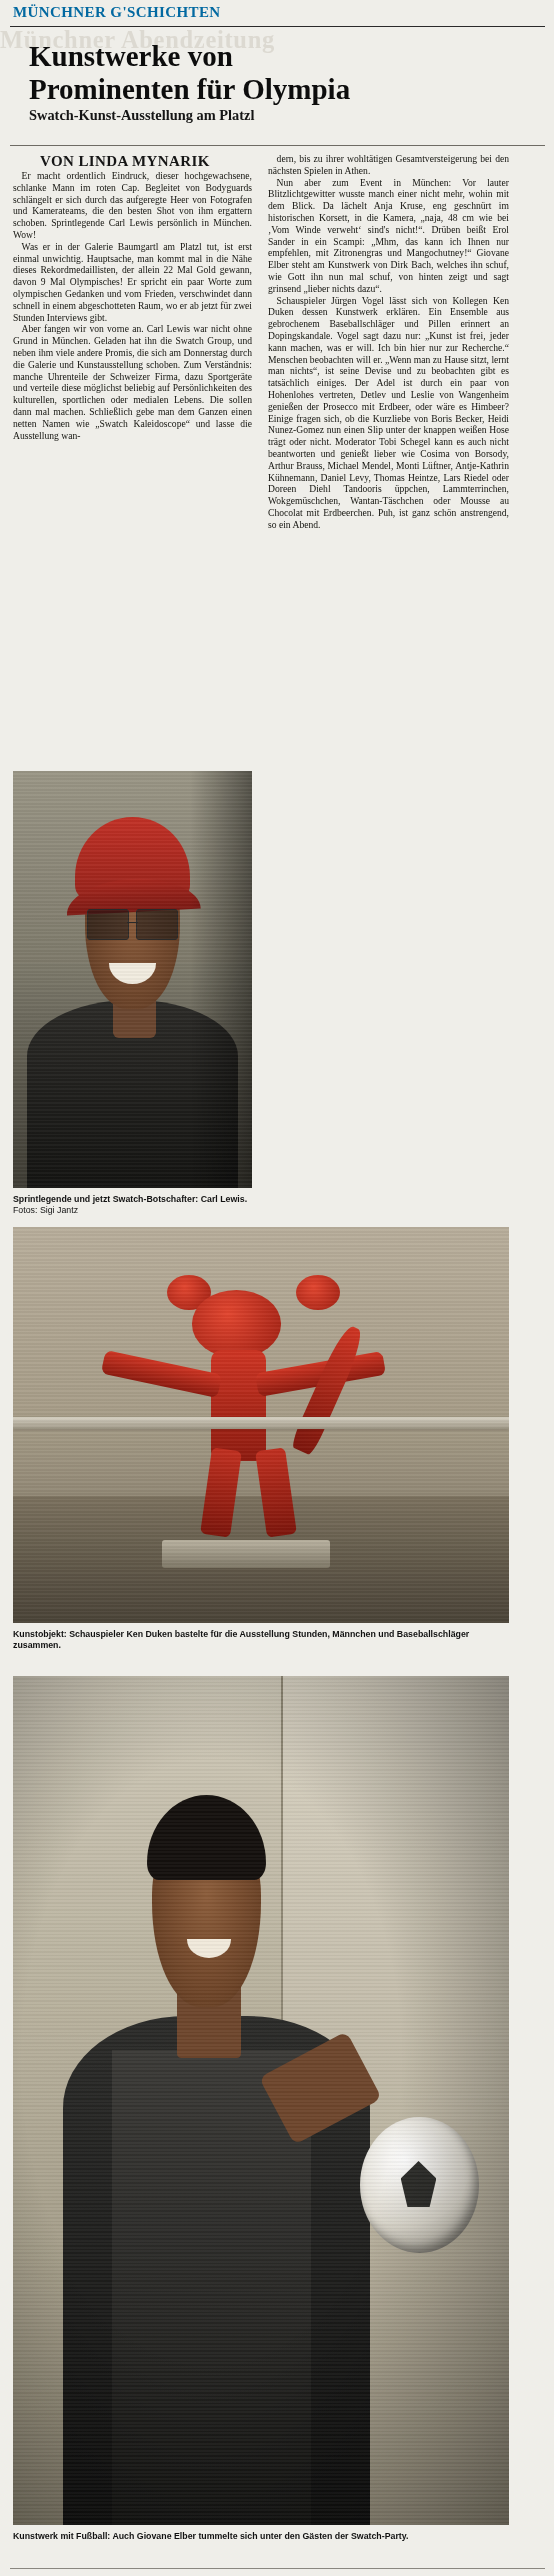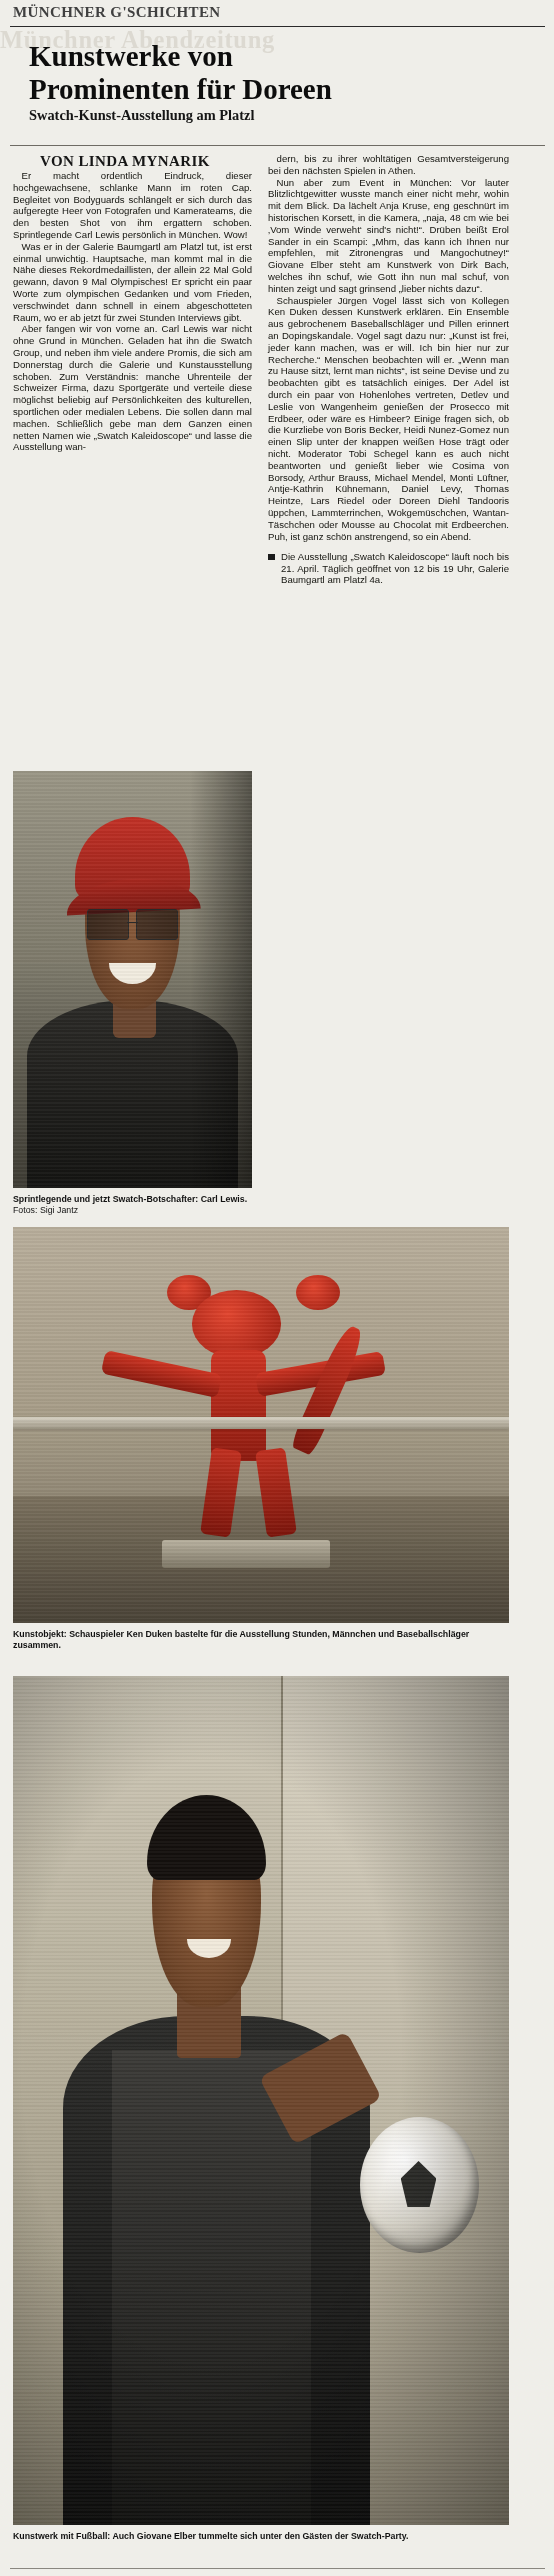--- a/index.html
+++ b/index.html
@@ -36,21 +36,21 @@
   }
   .section-head {
     position: absolute;
     top: 4.3px;
     left: 13px;
     width: 529px;
     font-family: "Liberation Serif", serif;
     font-size: 15px;
     font-weight: bold;
     letter-spacing: 0.4px;
-    color: #404040;
+    color: #0369a1;
   }
   .rule-top {
     position: absolute;
     top: 26px;
     left: 10px;
     width: 535px;
     border-top: 1.4px solid #2a2a2a;
   }
   .headline-block {
     position: absolute;
@@ -85,21 +85,21 @@
     top: 153px;
     left: 40px;
     font-family: "Liberation Serif", serif;
     font-weight: bold;
     font-size: 15px;
     letter-spacing: 0.4px;
     color: #161616;
   }
   .col {
     position: absolute;
-    font-family: Liberation Sans, sans-serif;
+    font-family: Liberation Serif, serif;
     font-size: 9.6px;
     line-height: 11.8px;
     text-align: justify;
     color: #14140f;
     hyphens: auto;
   }
   .col p {
     margin: 0;
     text-indent: 8.6px;
   }
@@ -358,41 +358,38 @@
 
 <div class="page">
 
   <div class="ghost-masthead">Münchner Abendzeitung</div>
 
   <div class="section-head">MÜNCHNER G'SCHICHTEN</div>
   <div class="rule-top"></div>
 
   <div class="headline-block">
     <div class="headline-1">Kunstwerke von</div>
-    <div class="headline-2">Prominenten für Doreen</div>
+    <div class="headline-2">Prominenten für Olympia</div>
     <div class="subhead">Swatch-Kunst-Ausstellung am Platzl</div>
   </div>
 
   <div class="rule-under-head"></div>
 
   <div class="byline">VON LINDA MYNARIK</div>
 
   <div class="col col-left">
     <p class="first">Er macht ordentlich Eindruck, dieser hochgewachsene, schlanke Mann im roten Cap. Begleitet von Bodyguards schlängelt er sich durch das aufgeregte Heer von Fotografen und Kamerateams, die den besten Shot von ihm ergattern schoben. Sprintlegende Carl Lewis persönlich in München. Wow!</p>
     <p>Was er in der Galerie Baumgartl am Platzl tut, ist erst einmal unwichtig. Hauptsache, man kommt mal in die Nähe dieses Rekordmedaillisten, der allein 22 Mal Gold gewann, davon 9 Mal Olympisches! Er spricht ein paar Worte zum olympischen Gedanken und vom Frieden, verschwindet dann schnell in einem abgeschotteten Raum, wo er ab jetzt für zwei Stunden Interviews gibt.</p>
     <p>Aber fangen wir von vorne an. Carl Lewis war nicht ohne Grund in München. Geladen hat ihn die Swatch Group, und neben ihm viele andere Promis, die sich am Donnerstag durch die Galerie und Kunstausstellung schoben. Zum Verständnis: manche Uhrenteile der Schweizer Firma, dazu Sportgeräte und verteile diese möglichst beliebig auf Persönlichkeiten des kulturellen, sportlichen oder medialen Lebens. Die sollen dann mal machen. Schließlich gebe man dem Ganzen einen netten Namen wie „Swatch Kaleidoscope“ und lasse die Ausstellung wan-</p>
   </div>
 
   <div class="col col-right">
     <p class="first">dern, bis zu ihrer wohltätigen Gesamtversteigerung bei den nächsten Spielen in Athen.</p>
     <p>Nun aber zum Event in München: Vor lauter Blitzlichtgewitter wusste manch einer nicht mehr, wohin mit dem Blick. Da lächelt Anja Kruse, eng geschnürt im historischen Korsett, in die Kamera, „naja, 48 cm wie bei ‚Vom Winde verweht‘ sind's nicht!“. Drüben beißt Erol Sander in ein Scampi: „Mhm, das kann ich Ihnen nur empfehlen, mit Zitronengras und Mangochutney!“ Giovane Elber steht am Kunstwerk von Dirk Bach, welches ihn schuf, wie Gott ihn nun mal schuf, von hinten zeigt und sagt grinsend „lieber nichts dazu“.</p>
     <p>Schauspieler Jürgen Vogel lässt sich von Kollegen Ken Duken dessen Kunstwerk erklären. Ein Ensemble aus gebrochenem Baseballschläger und Pillen erinnert an Dopingskandale. Vogel sagt dazu nur: „Kunst ist frei, jeder kann machen, was er will. Ich bin hier nur zur Recherche.“ Menschen beobachten will er. „Wenn man zu Hause sitzt, lernt man nichts“, ist seine Devise und zu beobachten gibt es tatsächlich einiges. Der Adel ist durch ein paar von Hohenlohes vertreten, Detlev und Leslie von Wangenheim genießen der Prosecco mit Erdbeer, oder wäre es Himbeer? Einige fragen sich, ob die Kurzliebe von Boris Becker, Heidi Nunez-Gomez nun einen Slip unter der knappen weißen Hose trägt oder nicht. Moderator Tobi Schegel kann es auch nicht beantworten und genießt lieber wie Cosima von Borsody, Arthur Brauss, Michael Mendel, Monti Lüftner, Antje-Kathrin Kühnemann, Daniel Levy, Thomas Heintze, Lars Riedel oder Doreen Diehl Tandooris üppchen, Lammterrinchen, Wokgemüschchen, Wantan-Täschchen oder Mousse au Chocolat mit Erdbeerchen. Puh, ist ganz schön anstrengend, so ein Abend.</p>
-    <div class="kicker-box">
-      <p>Die Ausstellung „Swatch Kaleidoscope“ läuft noch bis 21. April. Täglich geöffnet von 12 bis 19 Uhr, Galerie Baumgartl am Platzl 4a.</p>
-    </div>
   </div>
 
   <div class="photo photo-1">
     <div class="ph-bg p1-bg"></div>
     <div class="p1-wall"></div>
     <div class="p1-body"></div>
     <div class="p1-neck"></div>
     <div class="p1-face"></div>
     <div class="p1-cap"></div>
     <div class="p1-brim"></div>

